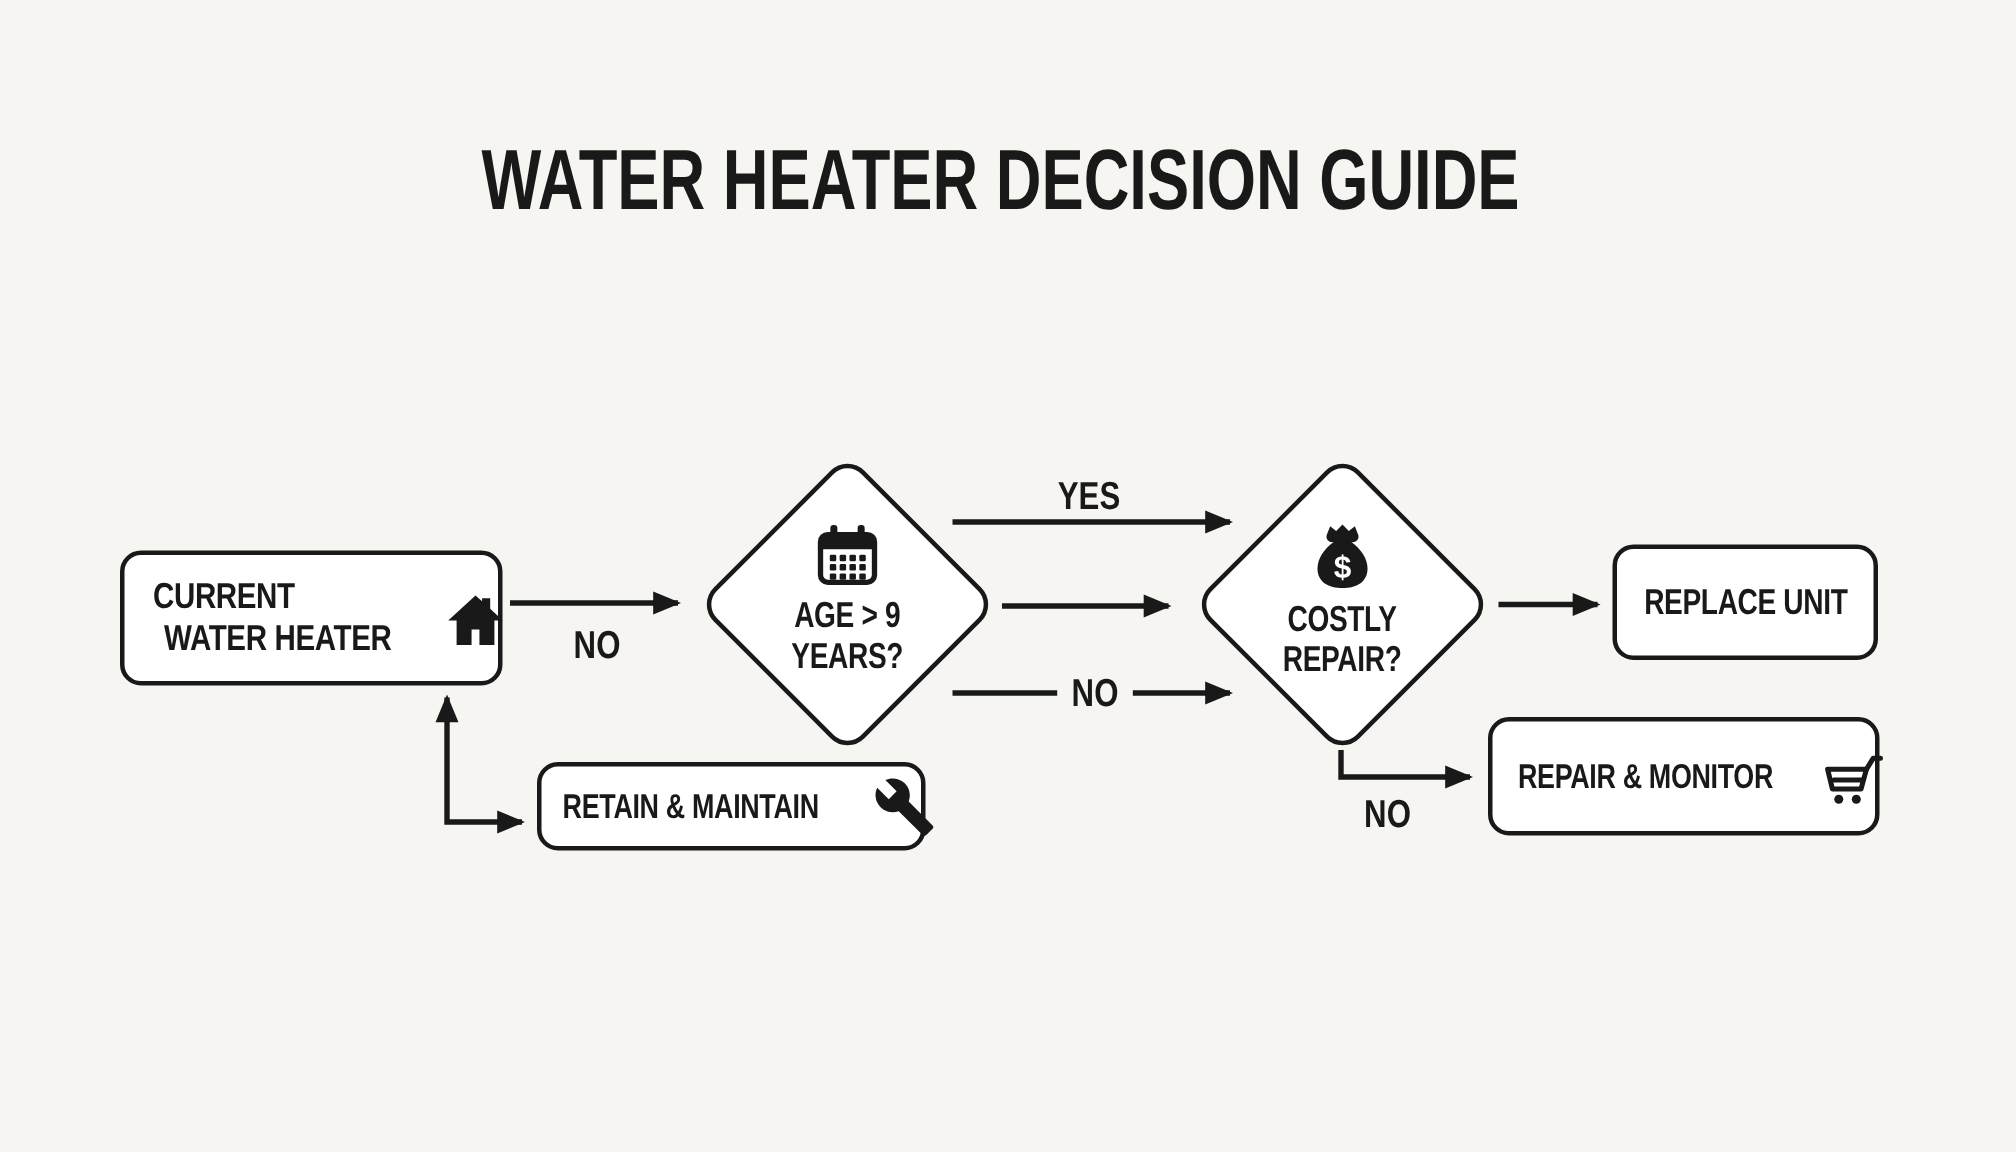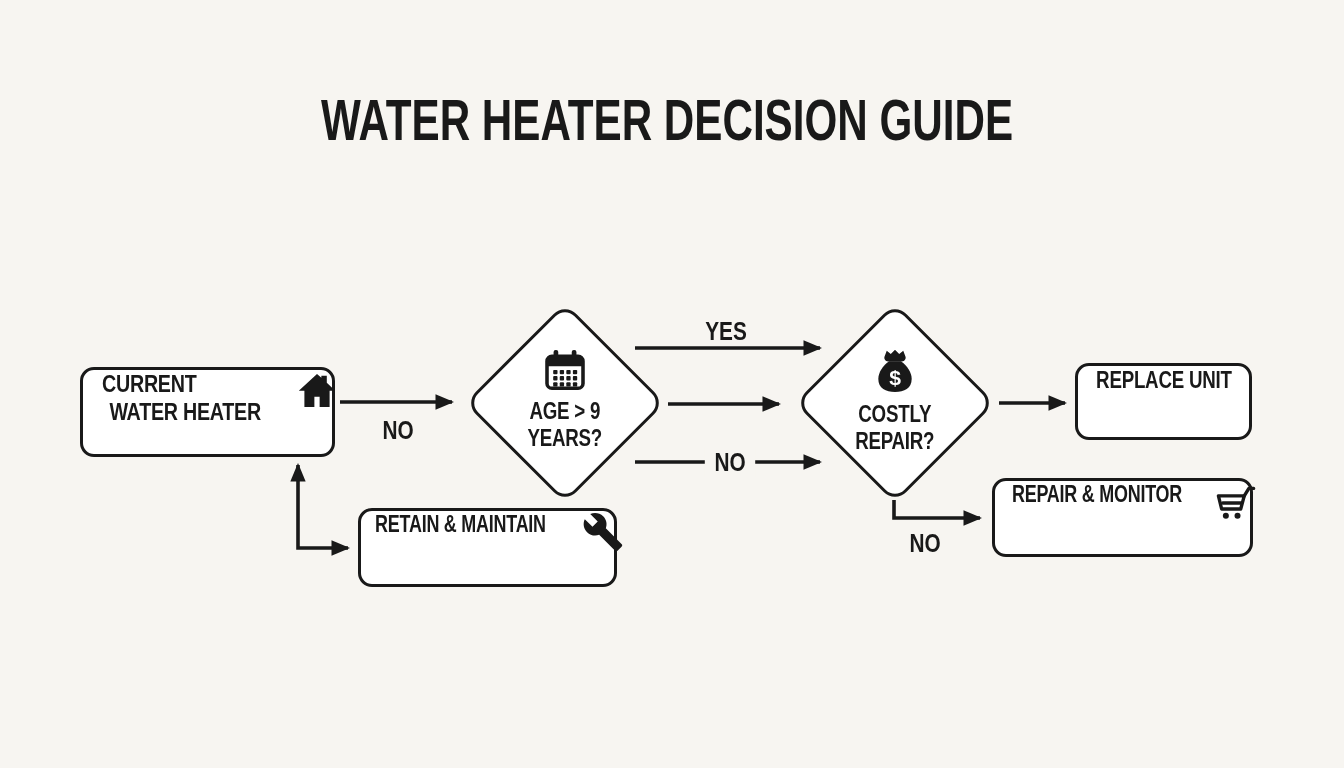--- a/index.html
+++ b/index.html
@@ -8,21 +8,21 @@
           overflow:hidden;color:var(--ink,#191919);}
   
   .cond{display:inline-block;transform:scaleX(0.78);letter-spacing:-0.3px;white-space:nowrap;}
   .cond-left{display:inline-block;transform:scaleX(0.82);transform-origin:left center;
              letter-spacing:-0.3px;white-space:nowrap;}
 
   .page-title{position:absolute;left:667px;top:120px;transform:translate(-50%,-50%) scaleX(0.74);
               font-size:57px;font-weight:bold;white-space:nowrap;color:var(--ink);}
 
   .node{position:absolute;background:var(--node_fill,#fff);border:3px solid var(--ink);
-        border-radius:14px;box-sizing:border-box;display:flex;align-items:flex-start;
+        border-radius:14px;box-sizing:border-box;display:flex;align-items:center;
         justify-content:center;color:var(--ink);}
 
   .diamond-shape{position:absolute;width:142px;height:142px;background:var(--node_fill,#fff);
         border:3px solid var(--ink);border-radius:16px;transform:rotate(45deg);box-sizing:border-box;}
   .diamond-content{position:absolute;width:160px;display:flex;flex-direction:column;
         align-items:center;text-align:center;color:var(--ink);
         transform:translate(-50%,-50%);}
   .diamond-label{font-size:24px;font-weight:bold;line-height:1.12;margin-top:5px;}
 
   .box-label{font-size:24px;font-weight:bold;line-height:1.15;}
@@ -133,21 +133,21 @@
           <path d="M4.2 8.1 h14.6 l-2 7.4 H6 z"></path>
           <path d="M6.6 12.1 h10.6"></path>
           <path d="M18.8 8.1 L21.4 3.9 h2.7"></path>
         </g>
         <circle cx="8.4" cy="19.4" r="1.7" fill="currentColor"></circle>
         <circle cx="15" cy="19.4" r="1.7" fill="currentColor"></circle>
       </svg>
     </span>
   </div>
 
-  <div class="node gap" style="left:358px;top:508px;width:259px;height:79px;gap:13px;padding:0 10px;">
+  <div class="node gap" style="left:358px;top:508px;width:259px;height:59px;gap:13px;padding:0 10px;">
     <span class="box-label-sm cond">RETAIN &amp; MAINTAIN</span>
     <span class="icon">
       <svg width="42" height="42" viewBox="0 0 24 24">
         <path fill="currentColor" d="M22.7 19l-9.1-9.1c.9-2.3.4-5-1.5-6.9-2-2-5-2.4-7.4-1.3L9 6 6 9 1.6 4.7C.4 7.1.9 10.1 2.9 12.1c1.9 1.9 4.6 2.4 6.9 1.5l9.1 9.1c.4.4 1 .4 1.4 0l2.3-2.3c.5-.4.5-1.1.1-1.4z"></path>
       </svg>
     </span>
   </div>
 
   <span class="edge-label" style="left:398px;top:430px;">NO</span>
   <span class="edge-label" style="left:726px;top:331px;">YES</span>

